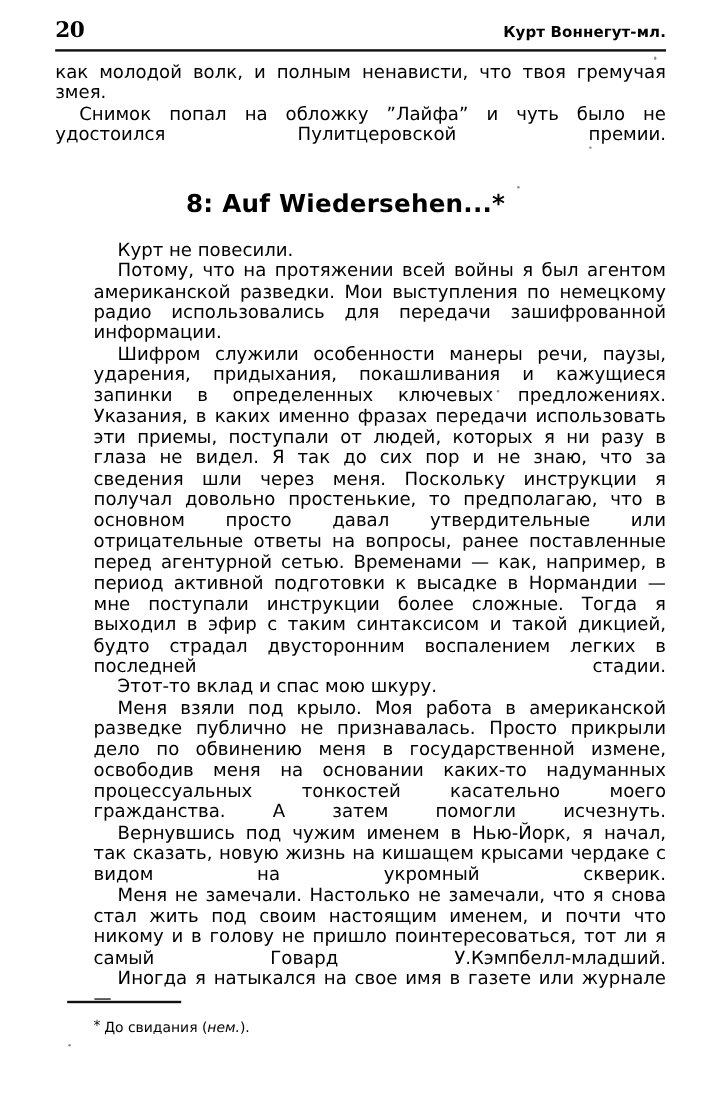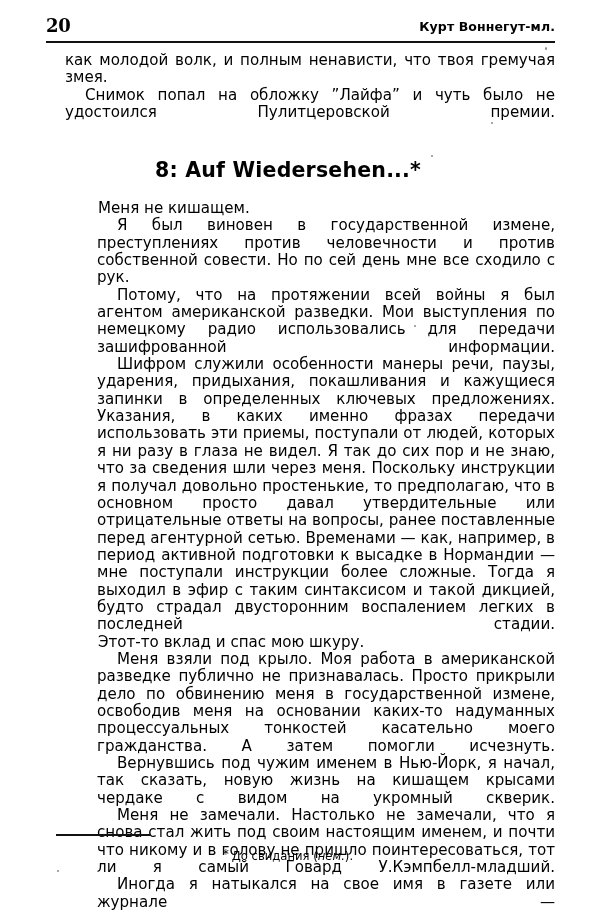--- a/index.html
+++ b/index.html
@@ -85,21 +85,20 @@
     letter-spacing: 0px;
     word-spacing: 0px;
     hyphens: none;
   }
   p.para.indent {
     text-indent: 20px;
   }
   p.para.lastfull {
     text-align: justify;
     text-align-last: justify;
-    margin-left: 19px;
   }
 
   
   .chapter-heading {
     position: absolute;
     left: 46px;
     top: 158px;
     width: 484px;
     text-align: center;
     font-family: "DejaVu Sans", sans-serif;
@@ -119,21 +118,20 @@
     background: #111111;
   }
   .footnote {
     position: absolute;
     left: 78px;
     top: 847px;
     width: 420px;
     font-size: 11.6px;
     line-height: 14px;
     letter-spacing: 0px;
-    text-align: center;
   }
   .footnote .fn-mark {
     font-size: 11.6px;
     vertical-align: 2px;
     margin-right: 3px;
   }
   .footnote .fn-lang {
     font-style: italic;
   }
 
@@ -156,22 +154,21 @@
   <div class="head-rule"></div>
 
   <div class="block-top">
     <p class="para lastfull">как молодой волк, и полным ненависти, что твоя гремучая змея.</p>
     <p class="para indent lastfull">Снимок попал на обложку ”Лайфа” и чуть было не удостоился Пулитцеровской премии.</p>
   </div>
 
   <div class="chapter-heading">8: Auf Wiedersehen...*</div>
 
   <div class="block-body">
-    <p class="para indent">Меня не кишащем.</p>
-    <p class="para indent lastfull">Я был виновен в государственной измене, преступлениях против человечности и против собственной совести. Но по сей день мне все сходило с рук.</p>
+    <p class="para indent">Курт не повесили.</p>
     <p class="para indent lastfull">Потому, что на протяжении всей войны я был агентом американской разведки. Мои выступления по немецкому радио использовались для передачи зашифрованной информации.</p>
     <p class="para indent lastfull">Шифром служили особенности манеры речи, паузы, ударения, придыхания, покашливания и кажущиеся запинки в определенных ключевых предложениях. Указания, в каких именно фразах передачи использовать эти приемы, поступали от людей, которых я ни разу в глаза не видел. Я так до сих пор и не знаю, что за сведения шли через меня. Поскольку инструкции я получал довольно простенькие, то предполагаю, что в основном просто давал утвердительные или отрицательные ответы на вопросы, ранее поставленные перед агентурной сетью. Временами — как, например, в период активной подготовки к высадке в Нормандии — мне поступали инструкции более сложные. Тогда я выходил в эфир с таким синтаксисом и такой дикцией, будто страдал двусторонним воспалением легких в последней стадии.</p>
     <p class="para indent">Этот-то вклад и спас мою шкуру.</p>
     <p class="para indent lastfull">Меня взяли под крыло. Моя работа в американской разведке публично не признавалась. Просто прикрыли дело по обвинению меня в государственной измене, освободив меня на основании каких-то надуманных процессуальных тонкостей касательно моего гражданства. А затем помогли исчезнуть.</p>
     <p class="para indent lastfull">Вернувшись под чужим именем в Нью-Йорк, я начал, так сказать, новую жизнь на кишащем крысами чердаке с видом на укромный скверик.</p>
     <p class="para indent lastfull">Меня не замечали. Настолько не замечали, что я снова стал жить под своим настоящим именем, и почти что никому и в голову не пришло поинтересоваться, тот ли я самый Говард У.Кэмпбелл-младший.</p>
     <p class="para indent lastfull">Иногда я натыкался на свое имя в газете или журнале —</p>
   </div>
 
   <div class="footnote-rule"></div>

